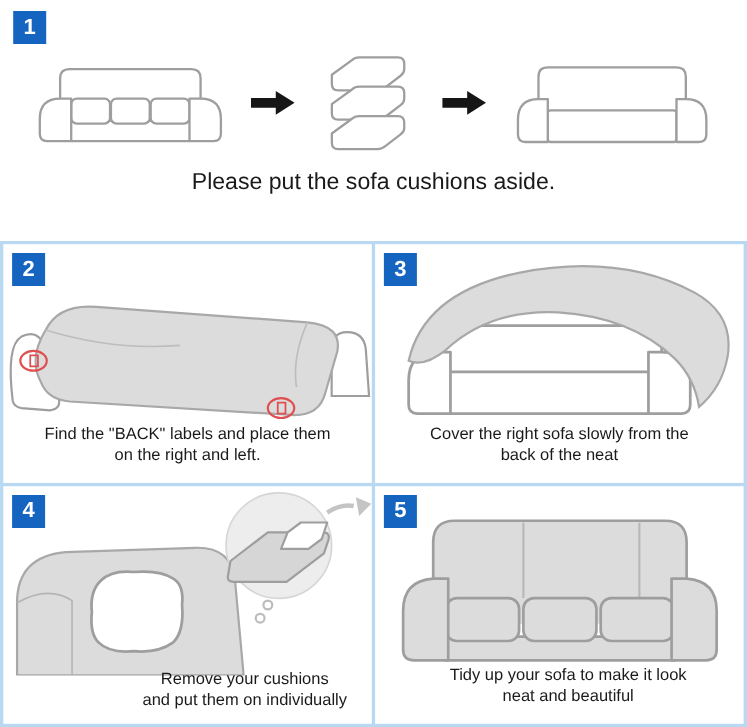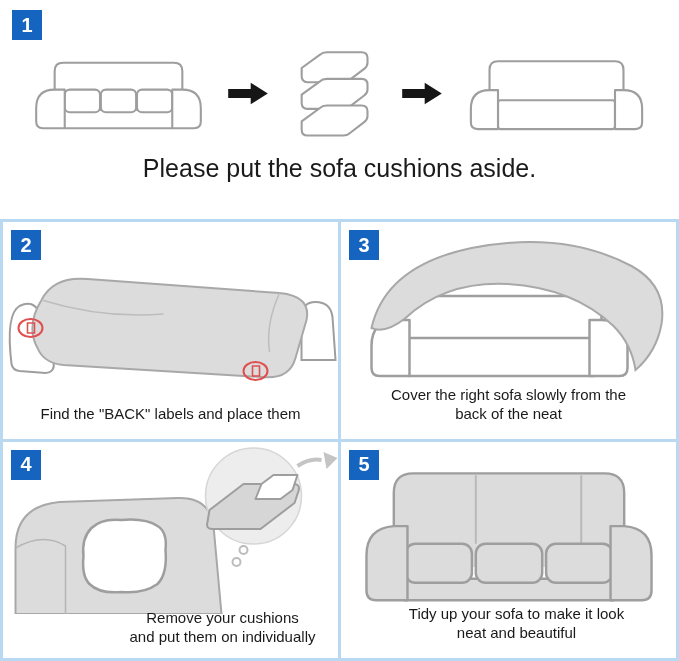--- a/index.html
+++ b/index.html
@@ -7,21 +7,21 @@
          font-family:"Liberation Sans",sans-serif;color:#1a1a1a;}
   .panel-top{position:relative;width:679px;height:219px;background:#fff;}
   .grid{display:grid;width:679px;height:442px;grid-template-columns:1fr 1fr;grid-template-rows:1fr 1fr;
         gap:3px;background:#b9d9f3;border:3px solid #b9d9f3;box-sizing:border-box;}
   .cell{position:relative;background:#fff;overflow:hidden;}
   .badge{position:absolute;width:30px;height:30px;background:#1565c0;color:#fff;
          font-size:20px;font-weight:bold;display:flex;align-items:center;justify-content:center;z-index:3;}
   .panel-top .badge{top:10px;left:12px;}
   .cell .badge{top:8px;left:8px;}
   .step1-row{display:flex;align-items:center;justify-content:center;gap:15px;padding-top:46px;}
-  .step1-caption{margin-top:14px;text-align:center;font-size:25px;color:#1a1a1a;}
+  .step1-caption{margin-top:14px;text-align:center;font-size:21px;color:#1a1a1a;}
   .caption{position:absolute;left:0;right:0;text-align:center;font-size:15px;line-height:19px;color:#1a1a1a;}
   .cell-2 .caption{bottom:16px;}
   .cell-3 .caption{bottom:16px;}
   .cell-5 .caption{bottom:16px;padding-left:16px;}
   .cell-4 .caption{left:auto;right:8px;width:215px;bottom:12px;}
   .illus{position:absolute;left:50%;transform:translateX(-50%);}
 </style>
 </head>
 <body>
 
@@ -80,20 +80,21 @@
           <ellipse cx="27" cy="92" rx="12" ry="9"></ellipse>
           <path d="M24 87 h7 v10 h-7 z" stroke-width="1.6"></path>
         </g>
         <g fill="none" stroke="#e04f4f" stroke-width="2">
           <ellipse cx="252" cy="135" rx="12" ry="9"></ellipse>
           <path d="M249 130 h7 v10 h-7 z" stroke-width="1.6"></path>
         </g>
       </svg>
       <div class="caption">
         <div>Find the "BACK" labels and place them</div>
+        <div>on the right and left.</div>
       </div>
     </section>
 
     <section class="cell cell-3">
       <div class="badge">3</div>
       <svg class="illus" style="top:6px" width="335" height="160" viewBox="0 0 335 160">
         <g fill="#fff" stroke="#9e9e9e" stroke-width="2.5" stroke-linejoin="round">
           <path d="M56 118 V80 q0-12 12-12 h180 q12 0 12 12 v38"></path>
           <rect x="64" y="110" width="192" height="38" rx="4"></rect>
           <path d="M56 92 q-26 0 -26 26 v22 q0 8 8 8 h30 V92 z"></path>

